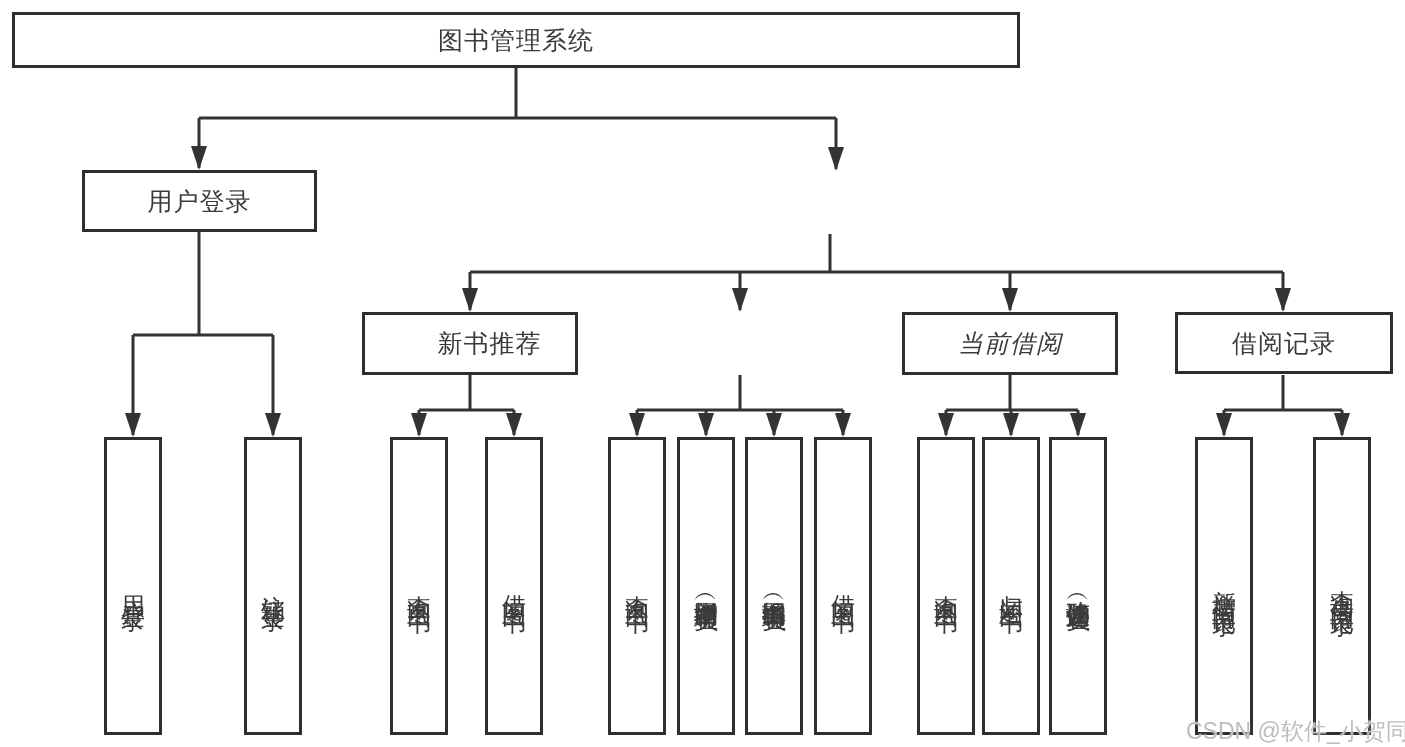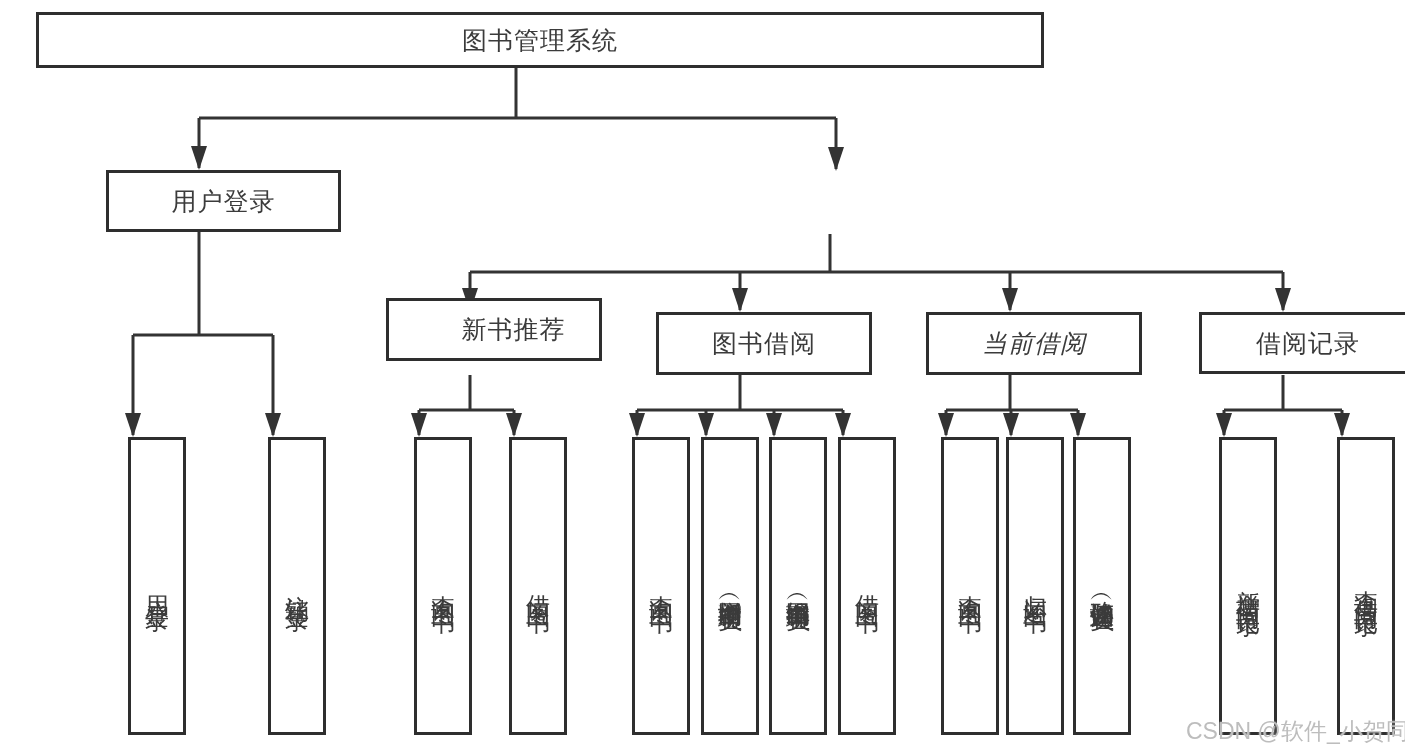--- a/index.html
+++ b/index.html
@@ -14,21 +14,20 @@
   .box{
     position:absolute;
     box-sizing:border-box;
     background:#ffffff;
     border:3px solid #2e2e2e;
     display:flex;
     align-items:center;
     justify-content:center;
     color:#3b3b3b;
     text-align:center;
-    margin-left:24px;
   }
   .hbox{font-size:25px;letter-spacing:1px;}
   .vbox{width:58px;height:298px;top:437px;font-size:24px;}
   .vbox .vtext{
     writing-mode:vertical-rl;
     letter-spacing:5px;
     line-height:1;
     white-space:nowrap;
   }
   .vbox .vtext.tight{letter-spacing:1px;}
@@ -66,22 +65,21 @@
       M774,437 L766,413 L782,413 Z  M843,437 L835,413 L851,413 Z
       M946,437 L938,413 L954,413 Z  M1011,437 L1003,413 L1019,413 Z
       M1078,437 L1070,413 L1086,413 Z
       M1224,437 L1216,413 L1232,413 Z  M1342,437 L1334,413 L1350,413 Z"></path>
   </svg>
 
   <div class="box hbox" style="left:12px;top:12px;width:1008px;height:56px;">图书管理系统</div>
 
   <div class="box hbox" style="left:82px;top:170px;width:235px;height:62px;">用户登录</div>
 
-  <div class="box hbox" style="left:362px;top:298px;width:216px;height:63px;padding-left:39px;">新书推荐</div>
-  <div class="box hbox" style="left:632px;top:312px;width:216px;height:63px;">图书借阅</div>
+  <div class="box hbox" style="left:362px;top:312px;width:216px;height:63px;padding-left:39px;">新书推荐</div>
   <div class="box hbox" style="left:902px;top:312px;width:216px;height:63px;font-style:italic;">当前借阅</div>
   <div class="box hbox" style="left:1175px;top:312px;width:218px;height:62px;">借阅记录</div>
 
   <div class="box vbox" style="left:104px;">
     <span class="vtext">用户登录</span>
   </div>
   <div class="box vbox" style="left:244px;">
     <span class="vtext">注销登录</span>
   </div>
 

